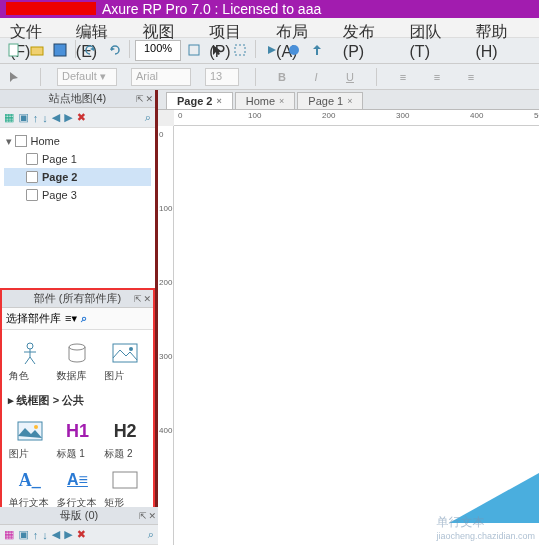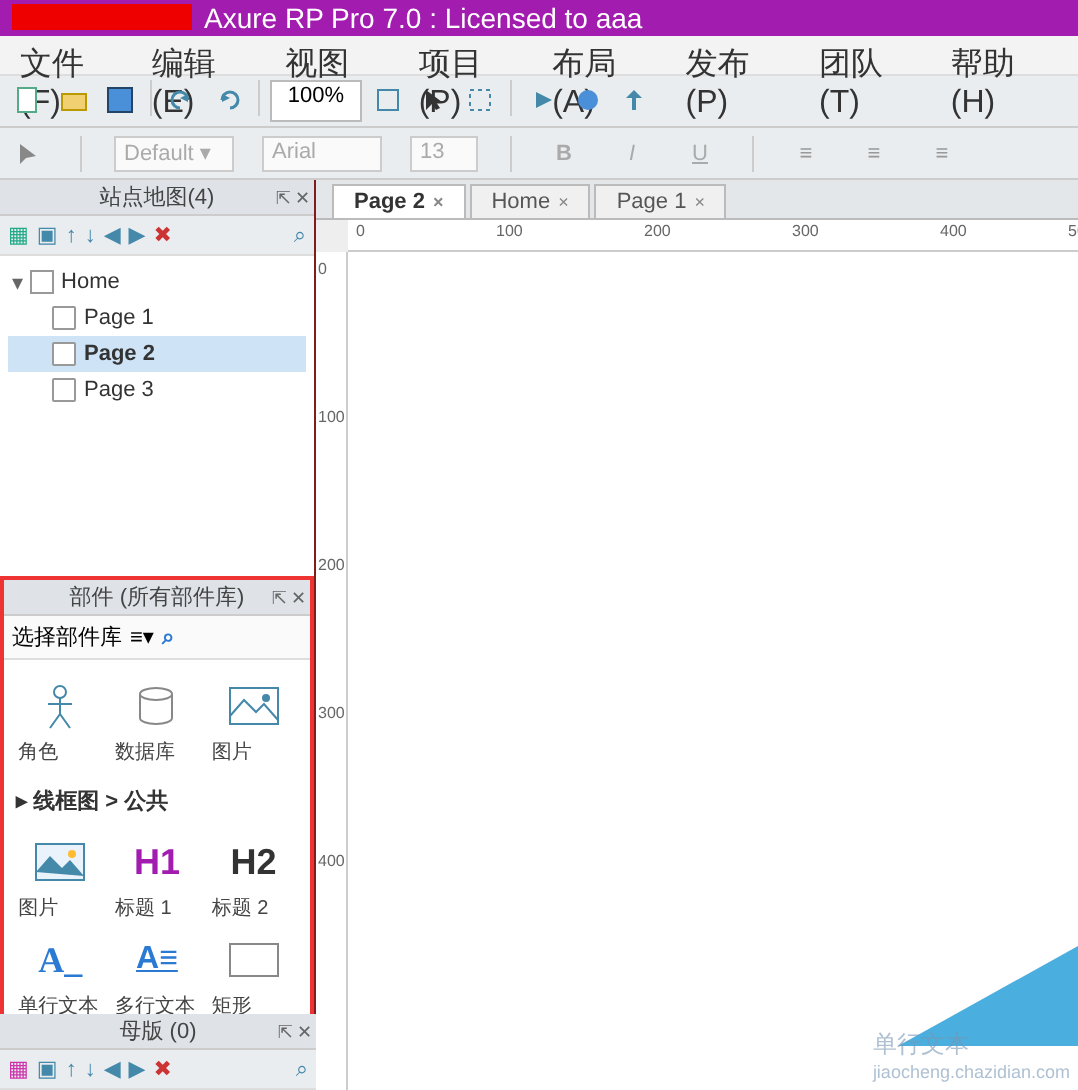--- a/index.html
+++ b/index.html
@@ -8,21 +8,21 @@
 .titlebar .redacted { background: #e00; width: 90px; height: 13px; margin-top: 2px; margin-right: 6px; }
 .menubar { background: #f3f3f3; height: 20px; display: flex; padding: 2px 4px; gap: 2px; border-bottom: 1px solid #ddd; }
 .menu-item { padding: 2px 6px; font-size: 16px; color: #333; cursor: default; }
 .toolbar { background: #eaedf0; height: 26px; display: flex; padding: 2px 4px; gap: 3px; border-bottom: 1px solid #ccc; }
 .tb-btn { width: 20px; height: 20px; display: flex; align-items: center; justify-content: center; border: 1px solid transparent; border-radius: 2px; }
 .tb-sep { width: 1px; height: 18px; background: #ccc; margin: 0 2px; }
 .zoom-box { border: 1px solid #bbb; background: #fff; padding: 1px 4px; font-size: 11px; width: 46px; text-align: center; }
 .fmt-toolbar { background: #eaedf0; height: 26px; display: flex; align-items: center; padding: 2px 4px; gap: 14px; border-bottom: 1px solid #ccc; color: #999; }
 .fmt-dd { border: 1px solid #ccc; background: #fafafa; padding: 1px 4px; font-size: 11px; color: #aaa; width: 60px; height: 18px; }
 .main-area { display: flex; height: calc(545px - 90px); }
-.left-panel { width: 158px; background: #eaedf0; display: flex; flex-direction: column; border-right: 1px solid #7f1d1d; }
+.left-panel { width: 158px; background: #eaedf0; display: flex; flex-direction: column; border-right: 3px solid #7f1d1d; }
 .panel-header { background: #dfe3e8; height: 18px; display: flex; align-items: center; justify-content: center; font-size: 11px; color: #444; position: relative; border-bottom: 1px solid #ccc; }
 .panel-header .icons { position: absolute; right: 2px; display: flex; gap: 2px; }
 .panel-header .icons span { font-size: 9px; color: #666; cursor: pointer; }
 .panel-toolbar { background: #eaedf0; height: 20px; display: flex; align-items: center; padding: 2px 4px; gap: 4px; border-bottom: 1px solid #ddd; }
 .tree { background: #fff; height: 160px; overflow: auto; padding: 4px; }
 .tree-row { display: flex; align-items: center; height: 18px; font-size: 11px; color: #333; cursor: pointer; }
 .tree-row.sel { background: #cfe3f7; }
 .tree-ind0 { padding-left: 2px; }
 .tree-ind1 { padding-left: 22px; }
 .tree-icon { width: 12px; height: 12px; margin-right: 4px; display: inline-block; }

